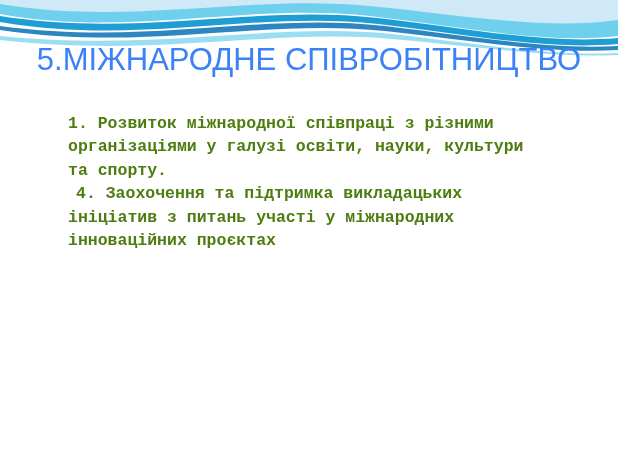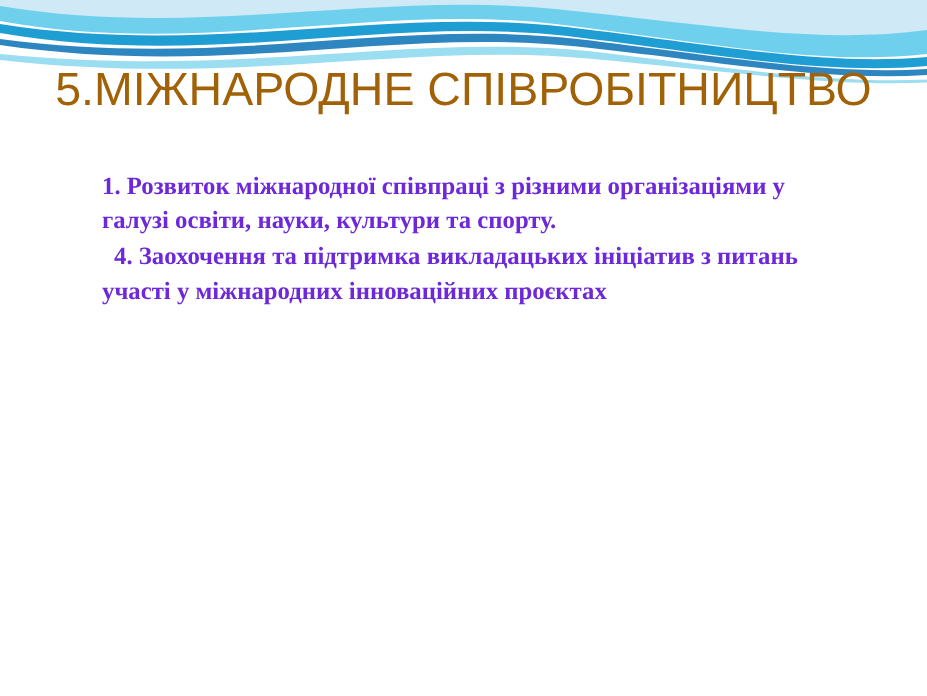--- a/index.html
+++ b/index.html
@@ -30,34 +30,34 @@
   }
   .slide-title {
     position: absolute;
     top: 42px;
     left: 0;
     width: 618px;
     text-align: center;
     font-size: 31px;
     font-weight: normal;
     letter-spacing: 0px;
-    color: #a16207;
+    color: #3b82f6;
     font-family: "Liberation Sans", sans-serif;
     white-space: nowrap;
   }
   .body-block {
     position: absolute;
     top: 112px;
     left: 68px;
     width: 482px;
-    color: #6d28d9;
+    color: #4d7c0f;
     font-size: 16.5px;
     font-weight: bold;
     line-height: 1.42;
-    font-family: Liberation Serif, serif;
+    font-family: Liberation Mono, monospace;
   }
   .body-para {
     margin: 0 0 0 0;
   }
   .body-para.second {
     text-indent: 8px;
   }
 </style>
 </head>
 <body>

